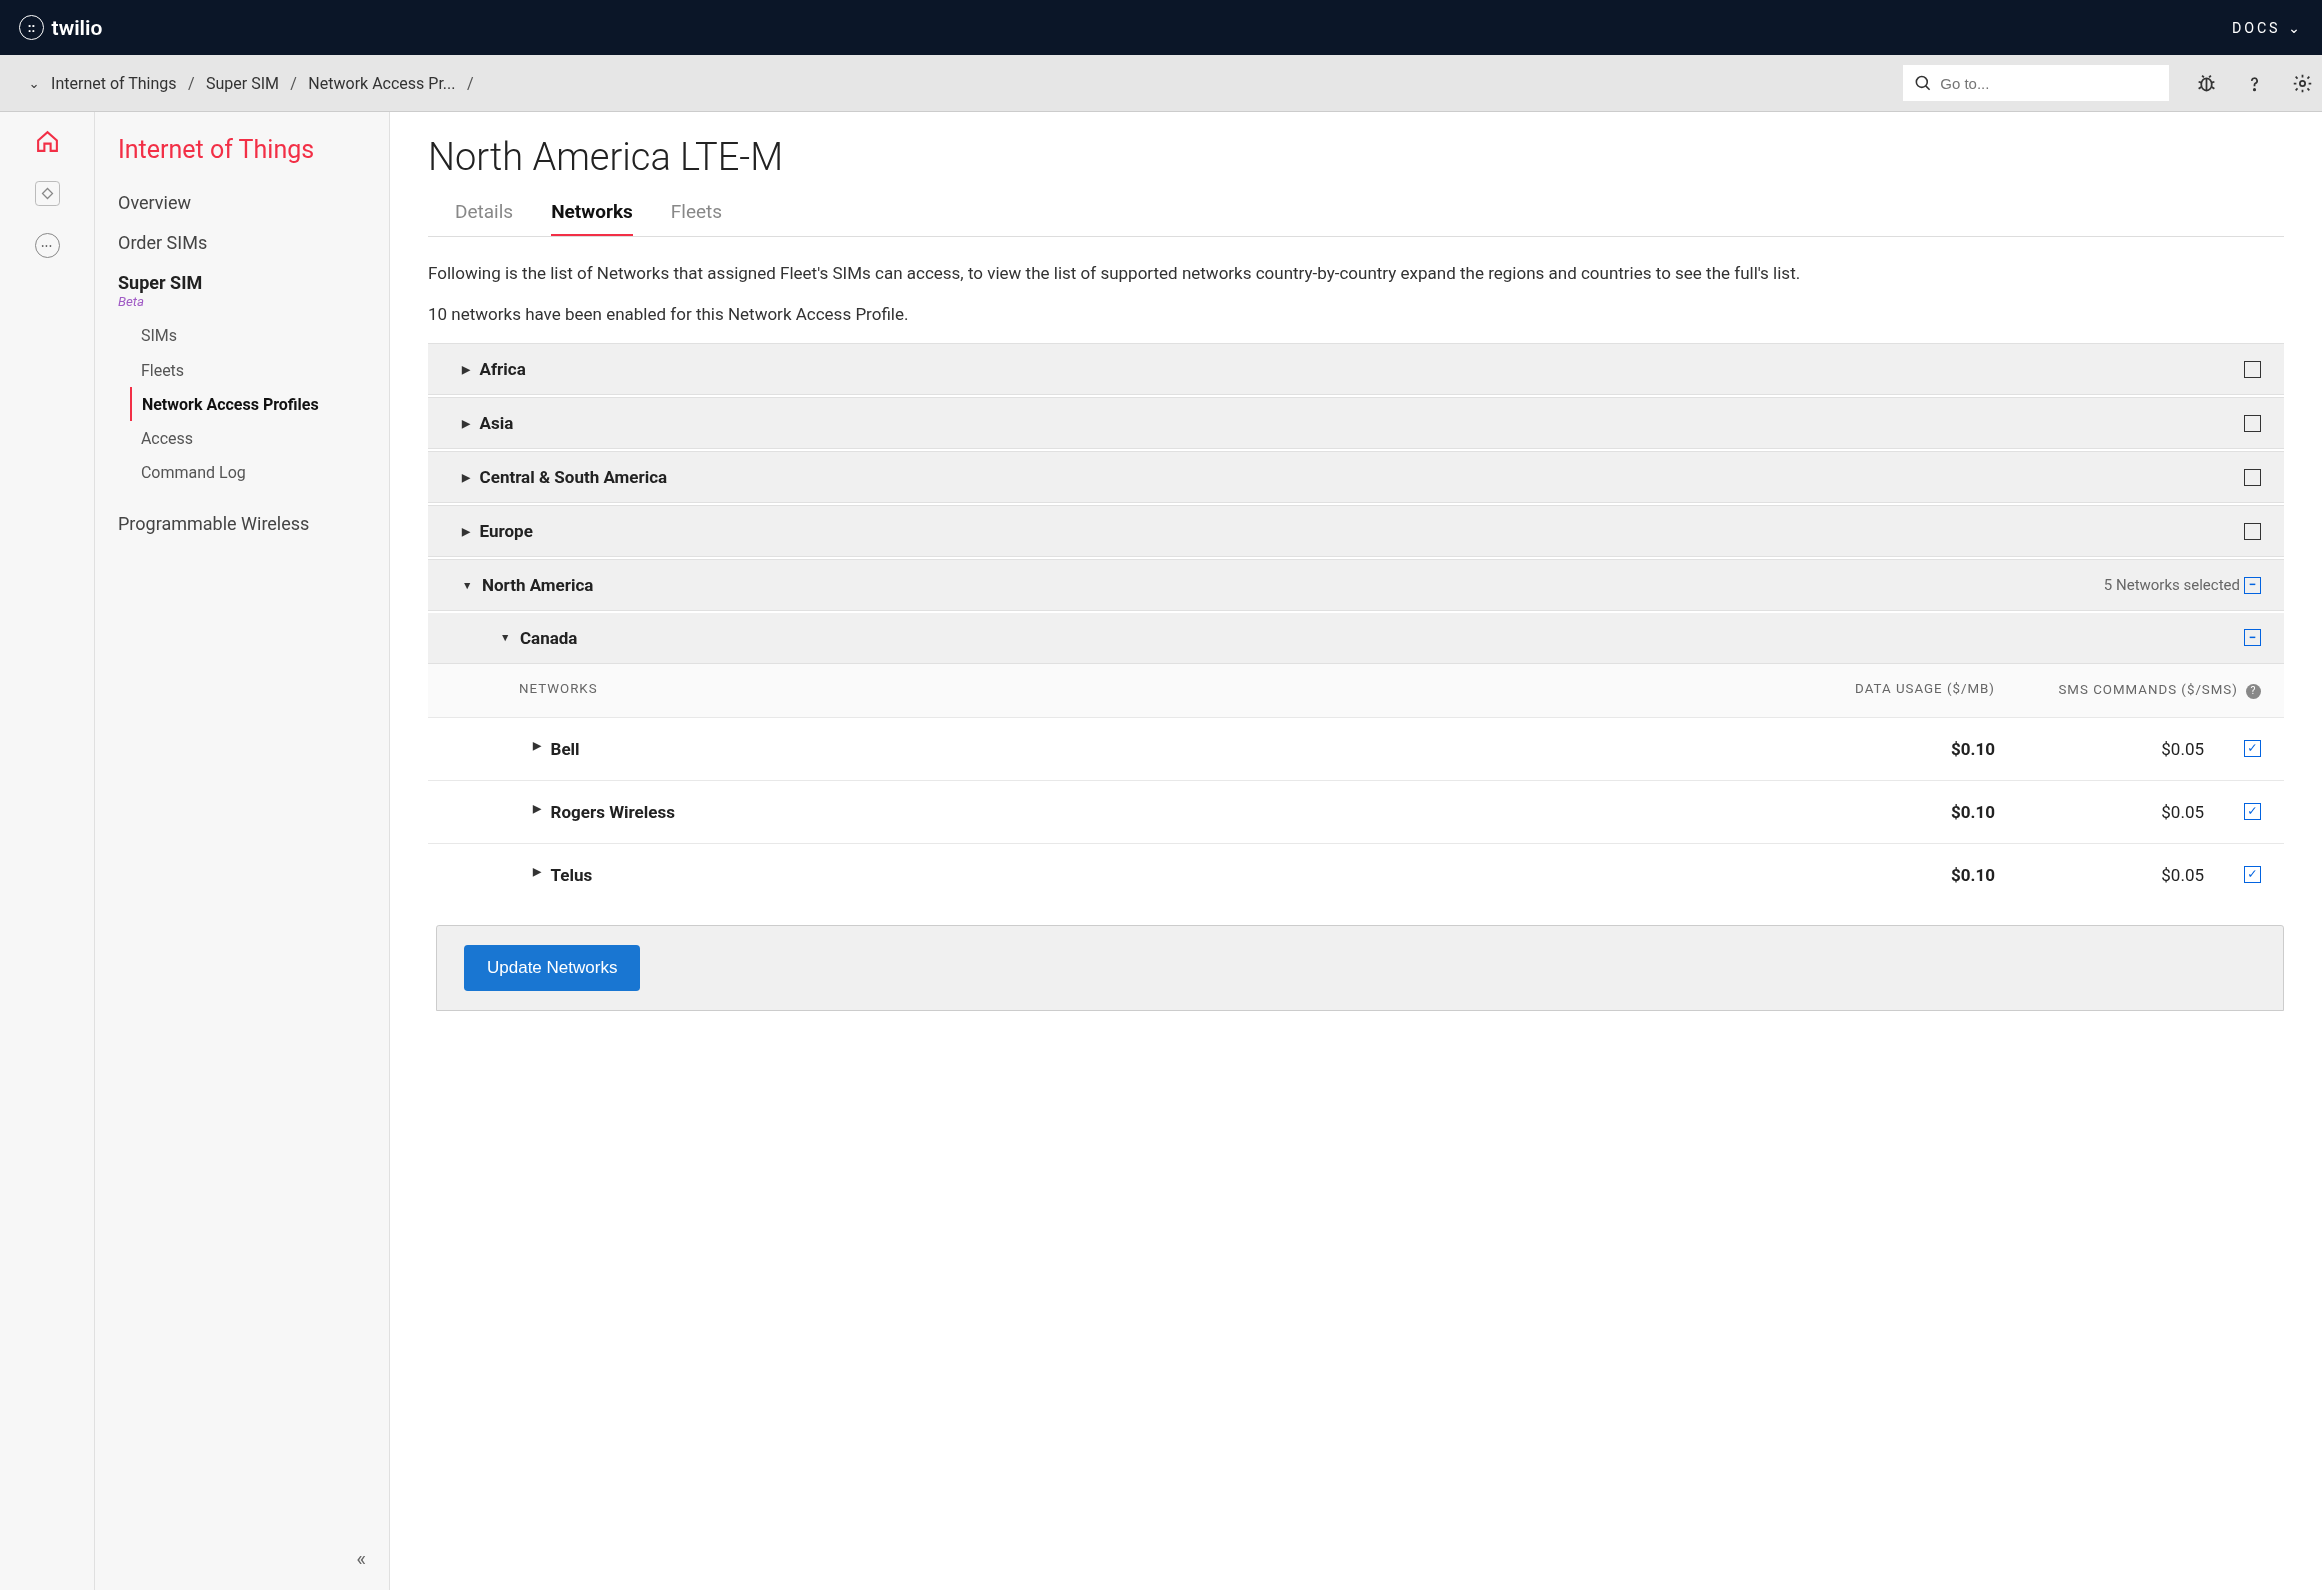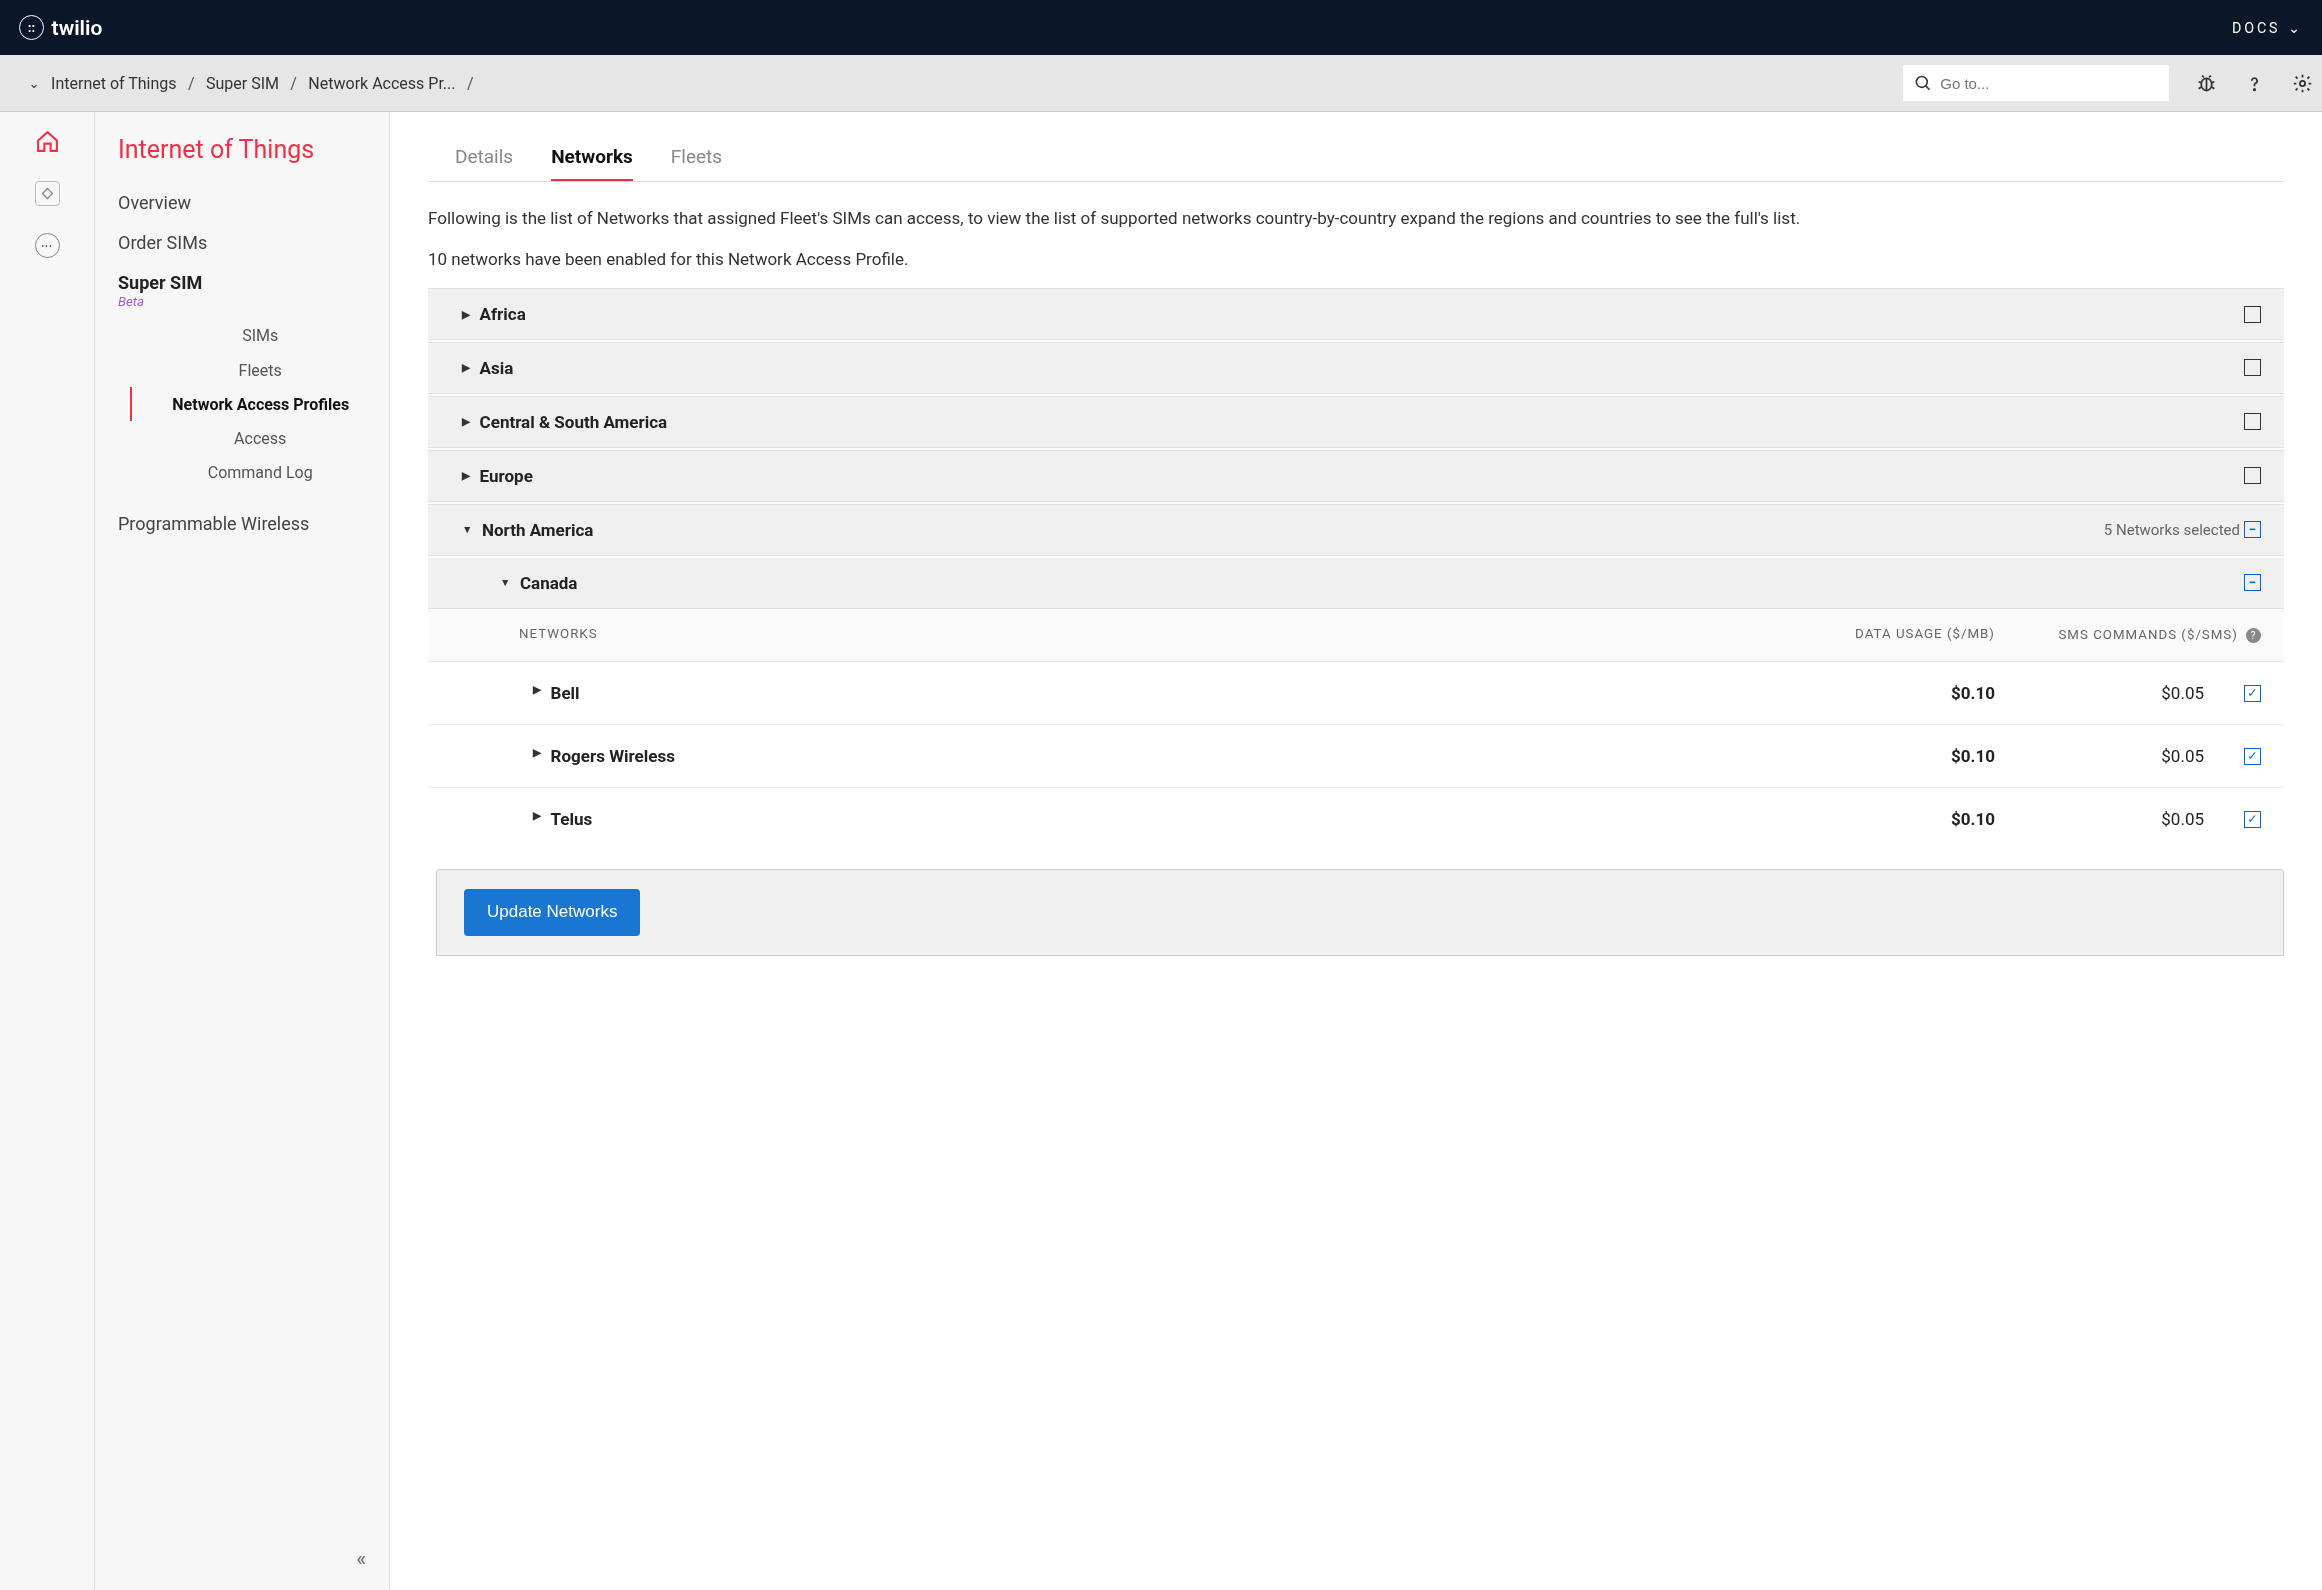--- a/index.html
+++ b/index.html
@@ -27,21 +27,21 @@
 .rail-icon { width: 25px; height: 25px; color: #666; display:flex; align-items:center; justify-content:center;}
 .rail-icon.active { color: #f22f46; }
 .rail-icon.boxed { border: 1.9px solid #bbb; border-radius: 3.8px; width: 25px; height: 25px; }
 .rail-dots { border: 1.9px solid #888; border-radius: 50%; width: 25px; height: 25px; display:flex; align-items:center; justify-content:center; letter-spacing:1px; font-size:8.6px; color:#666;}
 
 .sidebar { width: 295px; background: #f7f7f7; border-right: 1px solid #e0e0e0; padding: 23px 0 0 0; position: relative; overflow-y: auto; }
 .sidebar-title { color: #f22f46; font-size: 25px; font-weight: 400; padding: 0 23px 17px 23px; line-height: 1.2;}
 .nav-item { padding: 9.5px 23px; font-size: 18px; color: #444; cursor: pointer; }
 .nav-item.strong { font-weight: 700; color: #222; }
 .nav-badge { font-size: 13.3px; color: #a05bc5; font-style: italic; display: block; padding-top: 1.9px; font-weight: 400;}
-.sub-nav { padding-left: 13.3px; margin-left: 23px; border-left: 1.9px solid transparent; text-align: center; }
+.sub-nav { padding-left: 13.3px; margin-left: 23px; border-left: 1.9px solid transparent; }
 .sub-item { padding: 7.6px 9.5px; font-size: 16px; color: #555; cursor: pointer; margin-left: -1.9px; border-left: 1.9px solid transparent;}
 .sub-item.active { color: #111; font-weight: 700; border-left: 2.9px solid #f22f46; }
 .collapse-btn { position: absolute; bottom: 19px; right: 23px; font-size: 21px; color: #666; }
 
 .content { flex: 1; padding: 23px 38px 0 38px; overflow-y: auto; position: relative; }
 .page-title { font-size: 38px; font-weight: 300; color: #222; margin-bottom: 11.4px; }
 .tabs { display: flex; gap: 38px; border-bottom: 1px solid #ddd; padding-left: 27px; margin-bottom: 23px; }
 .tab { padding: 9.5px 0 11.4px 0; font-size: 19px; color: #888; cursor: pointer; border-bottom: 2.9px solid transparent; }
 .tab.active { color: #111; font-weight: 700; border-bottom: 2.9px solid #f22f46; }
 
@@ -158,20 +158,21 @@
       <div class="sub-item">Fleets</div>
       <div class="sub-item active">Network Access Profiles</div>
       <div class="sub-item">Access</div>
       <div class="sub-item">Command Log</div>
     </div>
     <div class="nav-item" style="margin-top:13.3px;">Programmable Wireless</div>
     <div class="collapse-btn">«</div>
   </div>
 
   <div class="content">
+    <h1 class="page-title">North America LTE-M</h1>
     <div class="tabs">
       <div class="tab">Details</div>
       <div class="tab active">Networks</div>
       <div class="tab">Fleets</div>
     </div>
     <p class="desc">Following is the list of Networks that assigned Fleet's SIMs can access, to view the list of supported networks country-by-country expand the regions and countries to see the full's list.</p>
     <p class="count-line">
       <strong>10 networks</strong><span> have been enabled for this Network Access Profile.</span>
     </p>
 

